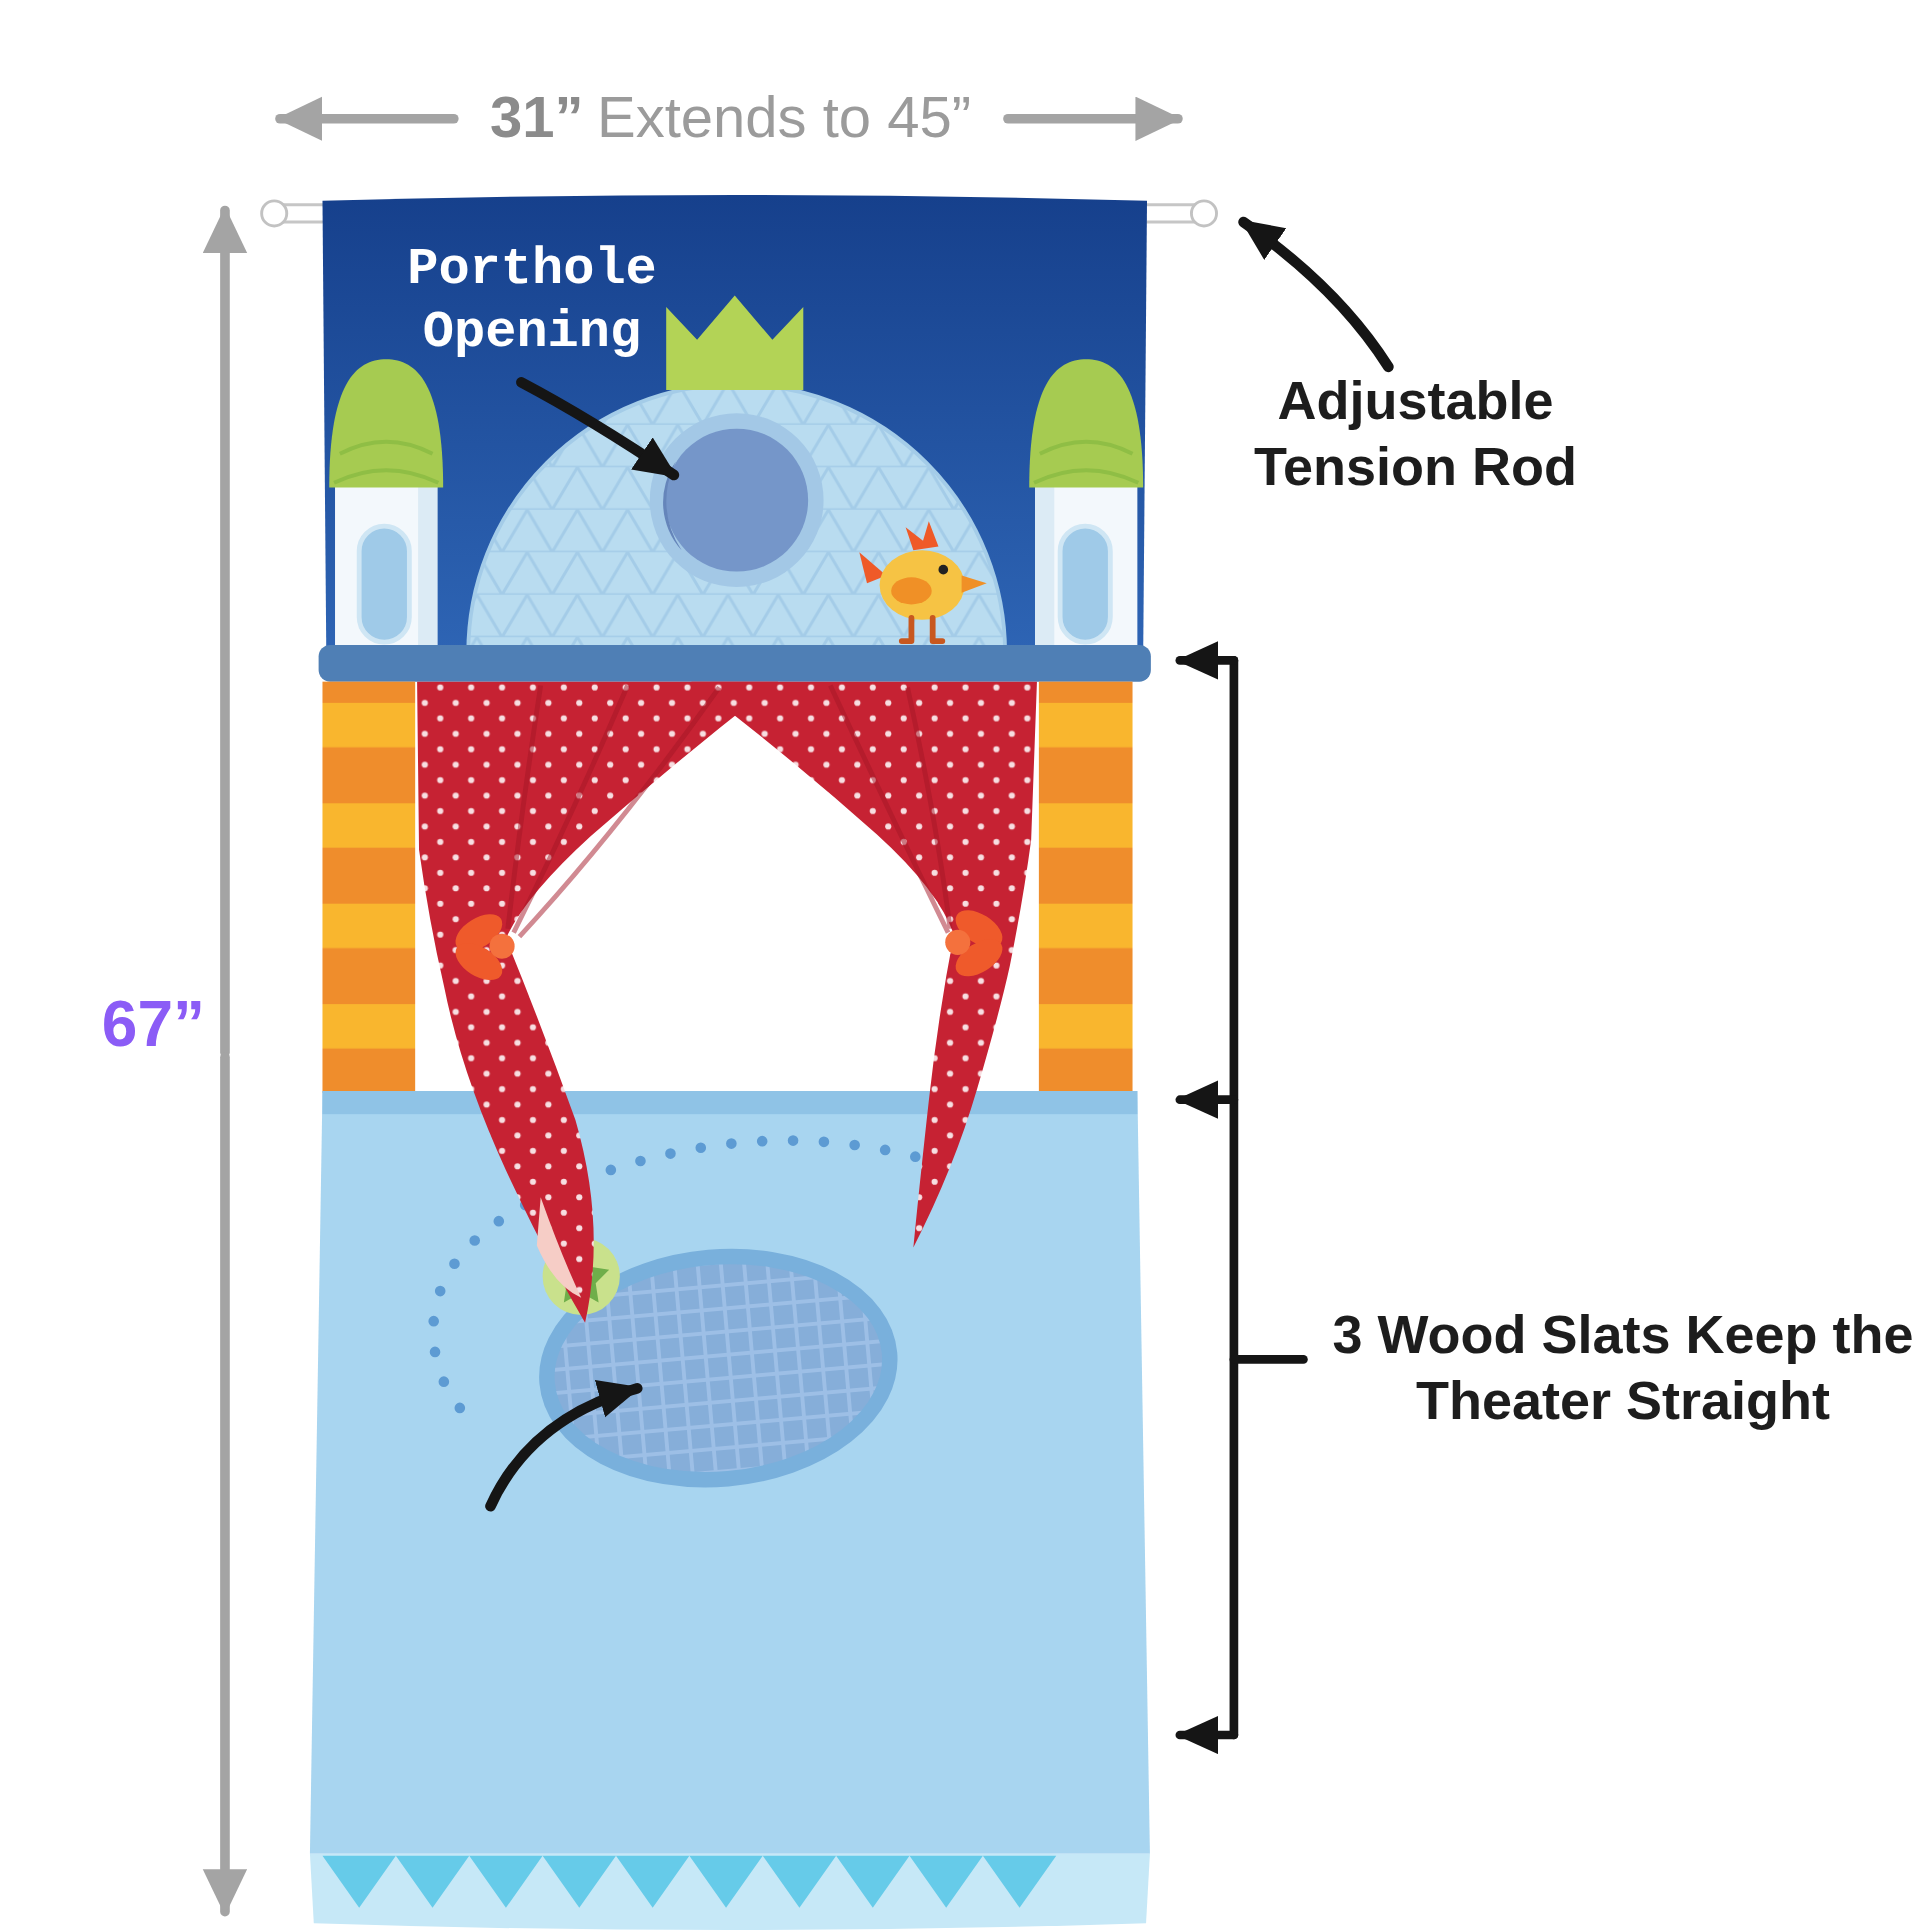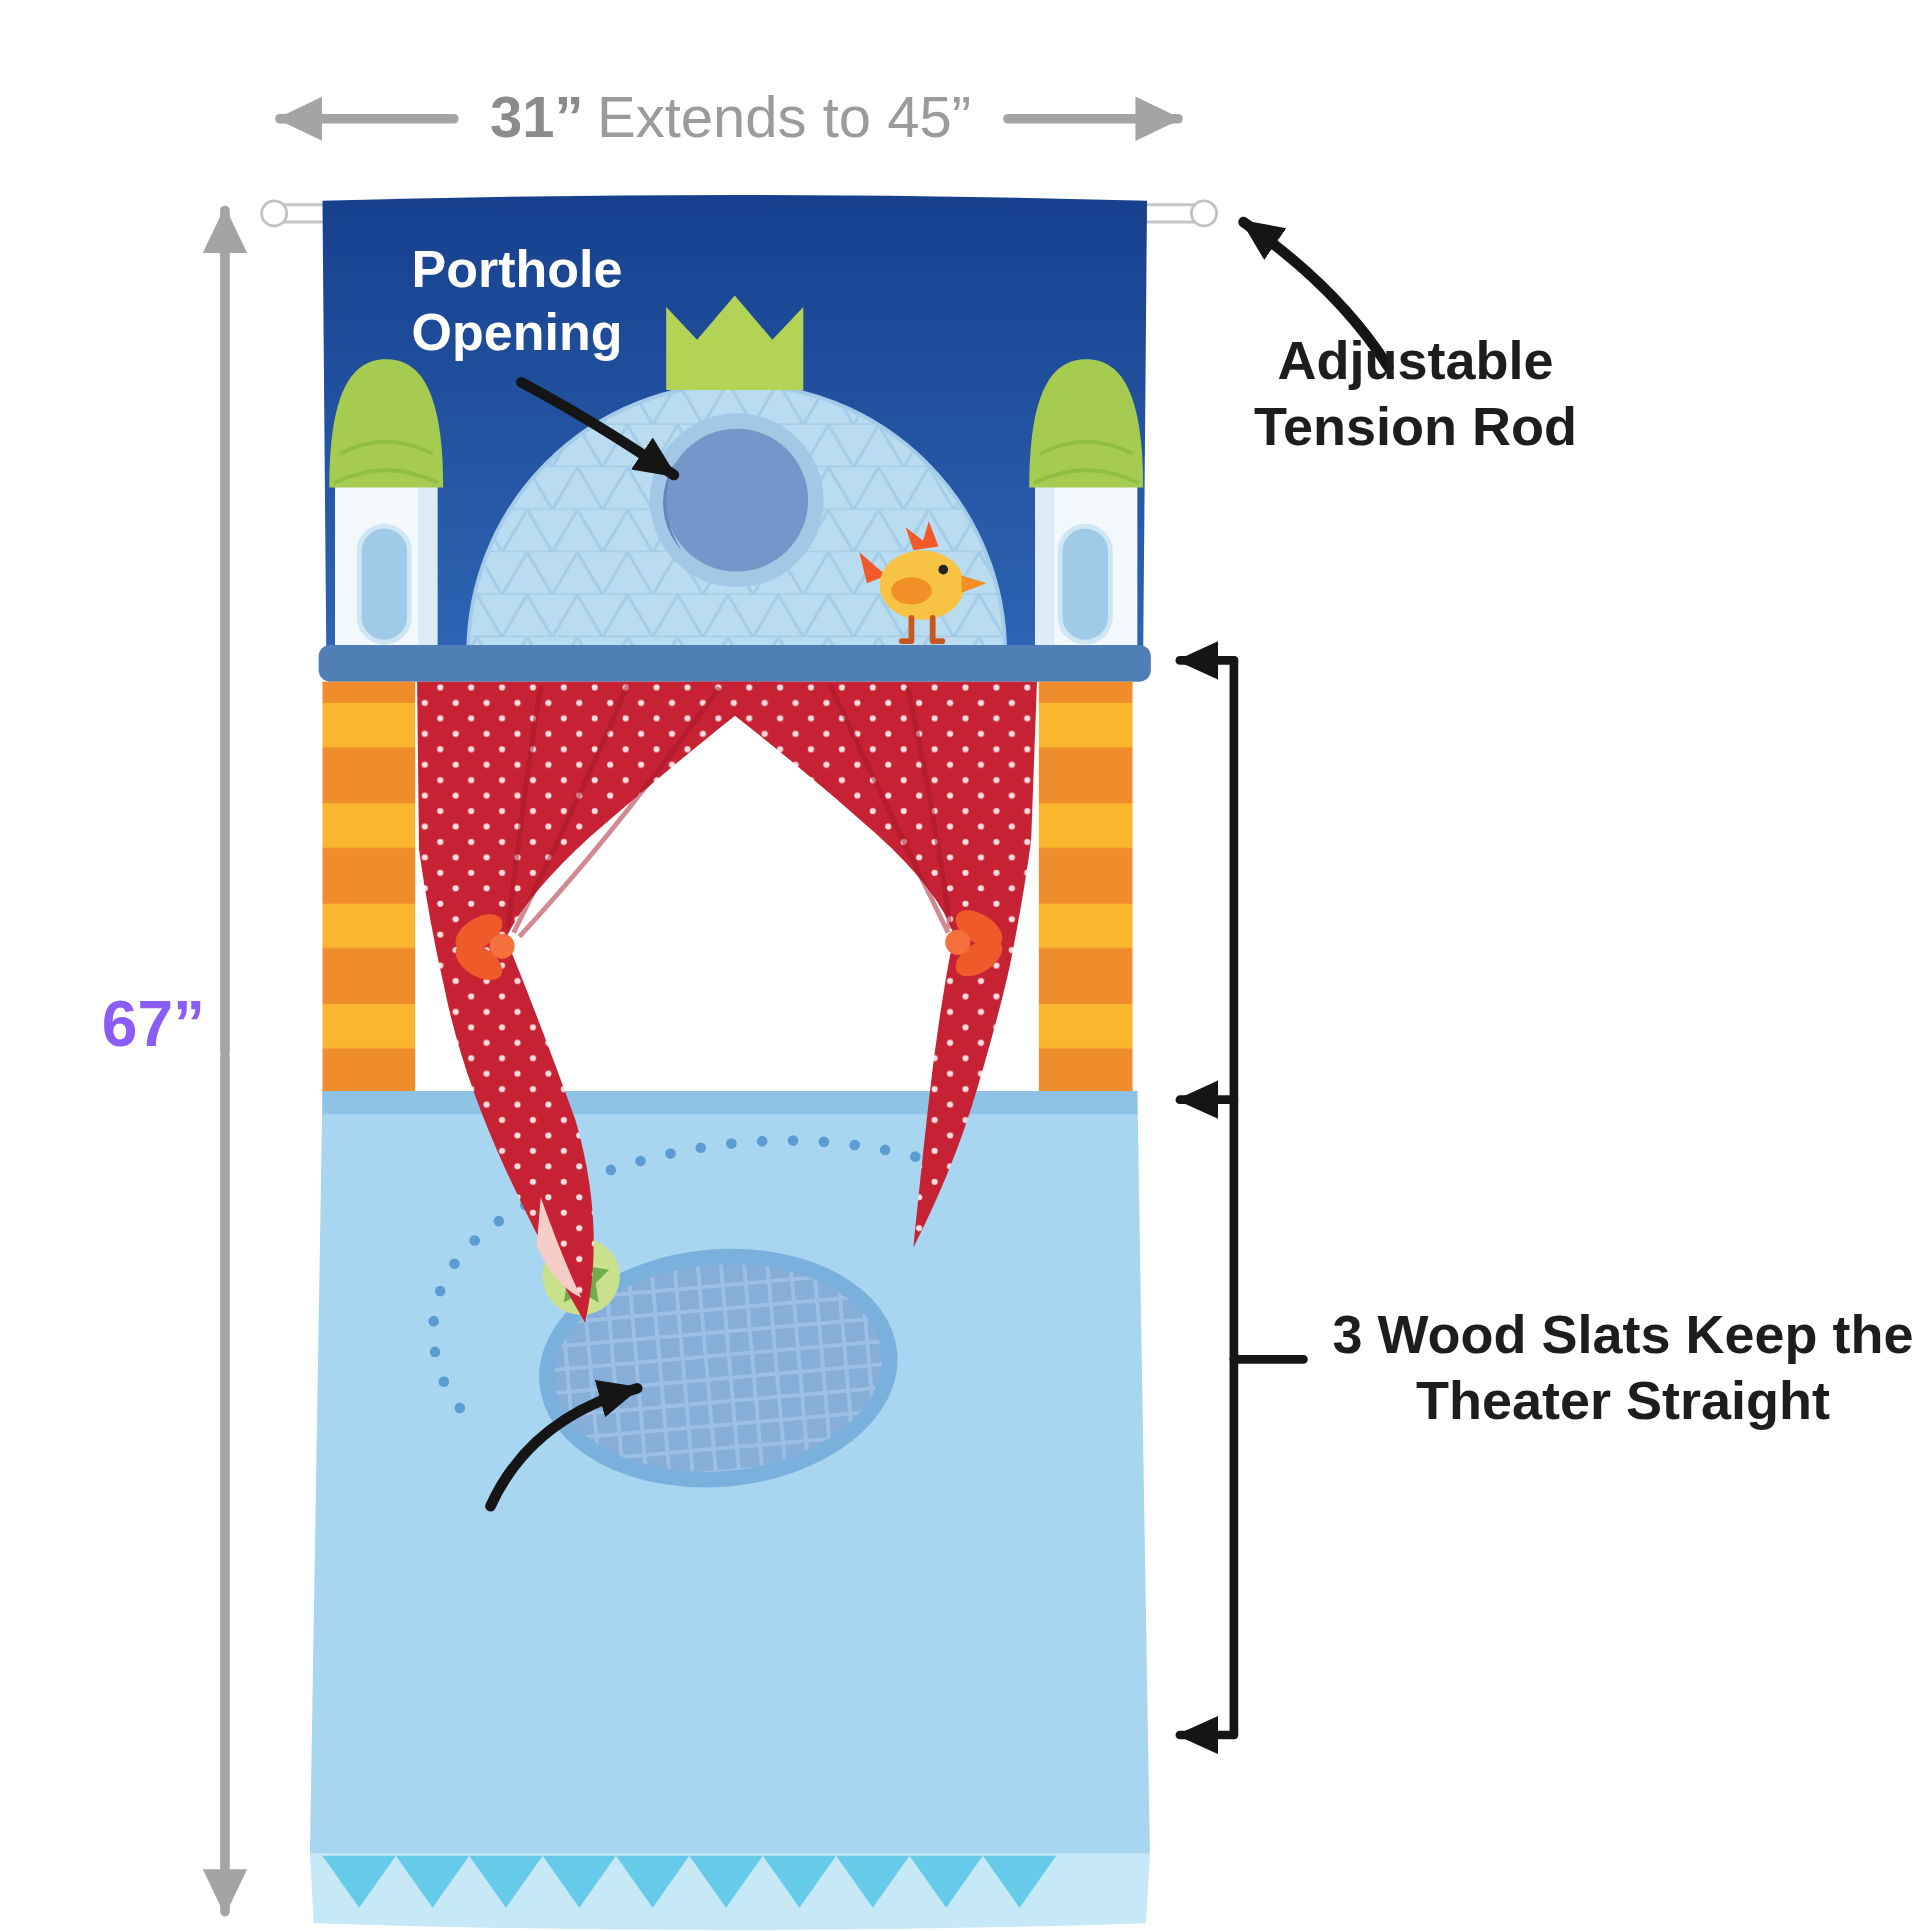--- a/index.html
+++ b/index.html
@@ -19,22 +19,22 @@
   .dim-label .secondary{margin-left:13.5px;}
   .dim-height{
     color:#8b5cf6;font-size:64px;font-weight:700;text-align:right;white-space:nowrap;
   }
   .callout{
     color:#1d1d1d;font-size:54px;font-weight:700;line-height:1.22;
   }
   .callout.white{color:#ffffff;font-size:52px;}
   .w-top{left:460px;top:83px;width:541px;}
   .w-height{left:83px;top:987px;width:122px;}
-  .l-porthole{left:377px;top:238px;width:280px;}
-  .l-tension{left:1238px;top:328px;width:355px;}
+  .l-porthole{left:392px;top:238px;width:280px;font-family:Liberation Mono, monospace;}
+  .l-tension{left:1238px;top:368px;width:355px;}
   .l-slats{left:1309px;top:1302px;width:628px;font-size:54px;}
   .l-pocket{left:324px;top:1520px;width:377px;font-size:52px;}
 </style>
 </head>
 <body>
 
 <div class="canvas">
 
   <svg class="stage-svg" viewBox="0 0 2000 2000">
     <defs>

